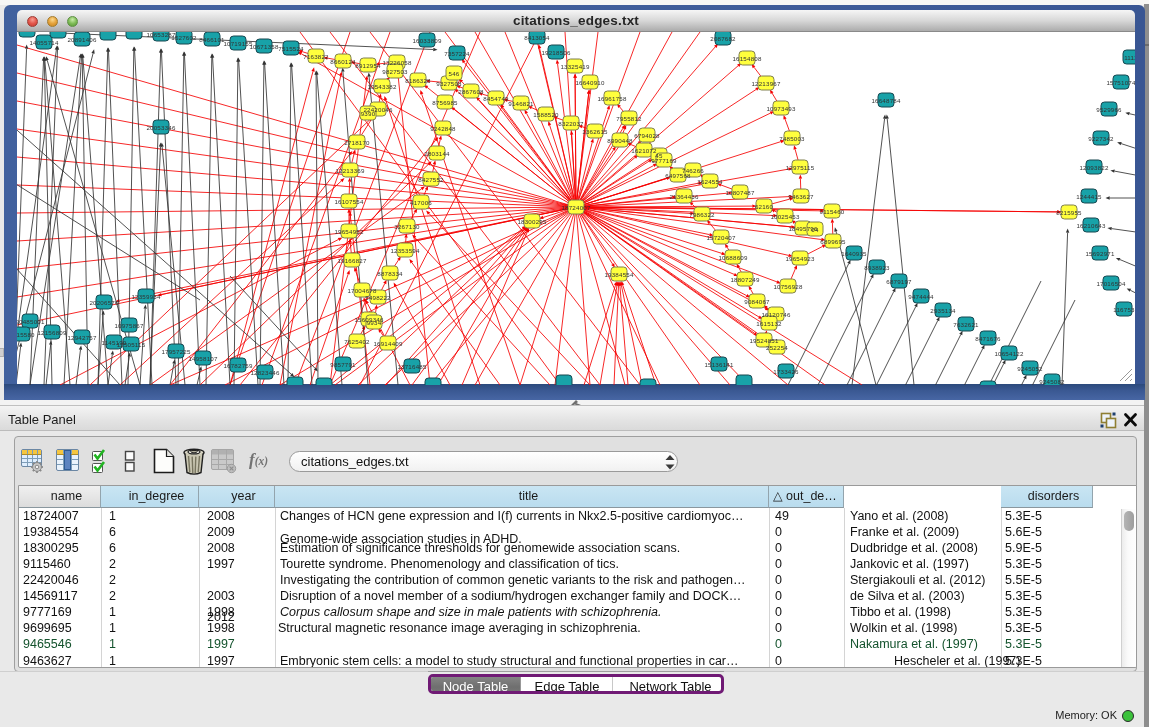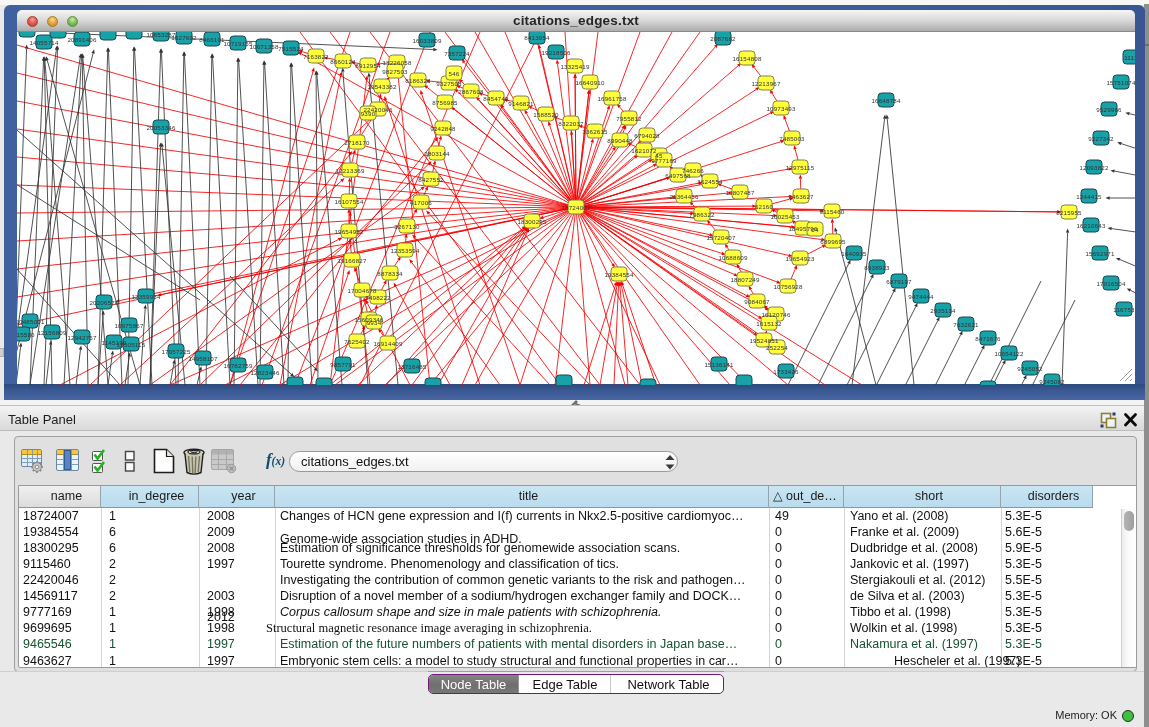--- a/index.html
+++ b/index.html
@@ -891,37 +891,36 @@
         <line x1="15.5" y1="1" x2="15.5" y2="20"></line>
 <line x1="1" y1="10.5" x2="22" y2="10.5"></line>
         <line x1="1" y1="15.5" x2="22" y2="15.5"></line>
       </g>
 <circle cx="20.5" cy="19.5" r="4.2" fill="#bdbdbd" stroke="#9b9b9b"></circle>
 <g stroke="#8f8f8f" stroke-width="1.2">
         <line x1="18.6" y1="17.6" x2="22.4" y2="21.4"></line>
         <line x1="22.4" y1="17.6" x2="18.6" y2="21.4"></line>
       </g>
     </svg>
-    <div class="abs" style="left:235px;top:14px;width:36px;height:22px;font-size:17px;color:#0c4a6e;font-family:'Liberation Serif',serif;text-align:right;"><span style="font-style:italic;font-weight:bold;">f</span><span style="font-size:11.5px;font-style:italic;font-weight:bold;">(x)</span></div>
+    <div class="abs" style="left:235px;top:14px;width:36px;height:22px;font-size:17px;color:#737373;font-family:'Liberation Serif',serif;"><span style="font-style:italic;font-weight:bold;">f</span><span style="font-size:11.5px;font-style:italic;font-weight:bold;">(x)</span></div>
     <div class="abs" style="left:275px;top:15px;width:389px;height:21px;background:linear-gradient(#ffffff,#f1f1f1);border:1px solid #9a9a9a;border-radius:11px;">
 <div class="abs" style="left:11px;top:2px;font-size:13px;color:#111;">citations_edges.txt</div>
 <svg class="abs" style="left:374px;top:2px" width="12" height="17">
 <polygon points="6,1 10.5,6 1.5,6" fill="#3a3a3a"></polygon>
         <polygon points="6,15.5 10.5,10.5 1.5,10.5" fill="#3a3a3a"></polygon>
       </svg>
 </div>
   </div>
 
 <div class="abs" style="left:18px;top:485px;width:1119px;height:183px;background:#ffffff;border:1px solid #9a9a9a;border-radius:0 0 2px 2px;overflow:hidden;">
     <div class="abs" style="left:0px;top:0;width:82px;height:22px;background:linear-gradient(#f0f0f0,#dcdcdc);border-right:1px solid #93a4ad;border-bottom:1px solid #8a979e;font-size:12.5px;color:#1a1a1a;text-align:center;padding-left:14px;line-height:21px;white-space:nowrap;overflow:hidden;">name</div>
     <div class="abs" style="left:82px;top:0;width:98px;height:22px;background:linear-gradient(#c9e5f3,#b9dcee);border-right:1px solid #93a4ad;border-bottom:1px solid #8a979e;font-size:12.5px;color:#1a1a1a;text-align:center;padding-left:14px;line-height:21px;white-space:nowrap;overflow:hidden;">in_degree</div>
     <div class="abs" style="left:180px;top:0;width:76px;height:22px;background:linear-gradient(#c9e5f3,#b9dcee);border-right:1px solid #93a4ad;border-bottom:1px solid #8a979e;font-size:12.5px;color:#1a1a1a;text-align:center;padding-left:14px;line-height:21px;white-space:nowrap;overflow:hidden;">year</div>
     <div class="abs" style="left:256px;top:0;width:494px;height:22px;background:linear-gradient(#c9e5f3,#b9dcee);border-right:1px solid #93a4ad;border-bottom:1px solid #8a979e;font-size:12.5px;color:#1a1a1a;text-align:center;padding-left:14px;line-height:21px;white-space:nowrap;overflow:hidden;">title</div>
     <div class="abs" style="left:750px;top:0;width:75px;height:22px;background:linear-gradient(#c9e5f3,#b9dcee);border-right:1px solid #93a4ad;border-bottom:1px solid #8a979e;font-size:12.5px;color:#1a1a1a;text-align:left;padding-left:0px;line-height:21px;white-space:nowrap;overflow:hidden;"><span style="padding-left:4px;">△ out_de…</span></div>
-    <div class="abs" style="left:825px;top:0;width:157px;height:22px;background:linear-gradient(#c9e5f3,#b9dcee);border-right:1px solid #93a4ad;border-bottom:1px solid #8a979e;font-size:12.5px;color:#1a1a1a;text-align:center;padding-left:14px;line-height:21px;white-space:nowrap;overflow:hidden;">short</div>
     <div class="abs" style="left:982px;top:0;width:92px;height:22px;background:linear-gradient(#c9e5f3,#b9dcee);border-right:1px solid #93a4ad;border-bottom:1px solid #8a979e;font-size:12.5px;color:#1a1a1a;text-align:center;padding-left:14px;line-height:21px;white-space:nowrap;overflow:hidden;">disorders</div>
     <div class="abs" style="left:82px;top:22px;width:1px;height:161px;background:#d4d4d4;"></div>
     <div class="abs" style="left:180px;top:22px;width:1px;height:161px;background:#d4d4d4;"></div>
     <div class="abs" style="left:256px;top:22px;width:1px;height:161px;background:#d4d4d4;"></div>
     <div class="abs" style="left:750px;top:22px;width:1px;height:161px;background:#d4d4d4;"></div>
     <div class="abs" style="left:825px;top:22px;width:1px;height:161px;background:#d4d4d4;"></div>
     <div class="abs" style="left:982px;top:22px;width:1px;height:161px;background:#d4d4d4;"></div>
     <div class="abs" style="left:0;top:22.0px;width:1119px;height:16px;font-size:12.5px;color:#111;white-space:nowrap;">
       <div class="abs" style="left:4px;top:1px;">18724007</div>
       <div class="abs" style="left:90px;top:1px;">1</div>
@@ -982,48 +981,47 @@
       <div class="abs" style="left:188px;top:1px;">1998</div>
       <div class="abs" style="left:261px;top:1px;width:489px;overflow:hidden;font-style:italic;">Corpus callosum shape and size in male patients with schizophrenia.</div>
       <div class="abs" style="left:756px;top:1px;">0</div>
       <div class="abs" style="left:831px;top:1px;">Tibbo et al. (1998)</div>
       <div class="abs" style="left:986px;top:1px;">5.3E‑5</div>
     </div>
     <div class="abs" style="left:0;top:134.4px;width:1119px;height:16px;font-size:12.5px;color:#111;white-space:nowrap;">
       <div class="abs" style="left:4px;top:1px;">9699695</div>
       <div class="abs" style="left:90px;top:1px;">1</div>
       <div class="abs" style="left:188px;top:1px;">1998</div>
-      <div class="abs" style="left:247px;top:1px;width:489px;overflow:hidden;font-family:Liberation Serif, serif;">Structural magnetic resonance image averaging in schizophrenia.</div>
+      <div class="abs" style="left:259px;top:1px;width:489px;overflow:hidden;">Structural magnetic resonance image averaging in schizophrenia.</div>
       <div class="abs" style="left:756px;top:1px;">0</div>
       <div class="abs" style="left:831px;top:1px;">Wolkin et al. (1998)</div>
       <div class="abs" style="left:986px;top:1px;">5.3E‑5</div>
     </div>
     <div class="abs" style="left:0;top:150.4px;width:1119px;height:16px;font-size:12.5px;color:#14532d;white-space:nowrap;">
       <div class="abs" style="left:4px;top:1px;">9465546</div>
       <div class="abs" style="left:90px;top:1px;">1</div>
       <div class="abs" style="left:188px;top:1px;">1997</div>
-      <div class="abs" style="left:261px;top:1px;width:489px;overflow:hidden;">Estimation of the future numbers of patients with mental disorders in Japan base…</div>
       <div class="abs" style="left:756px;top:1px;">0</div>
       <div class="abs" style="left:831px;top:1px;">Nakamura et al. (1997)</div>
       <div class="abs" style="left:986px;top:1px;">5.3E‑5</div>
     </div>
     <div class="abs" style="left:0;top:166.5px;width:1119px;height:16px;font-size:12.5px;color:#111;white-space:nowrap;">
       <div class="abs" style="left:4px;top:1px;">9463627</div>
       <div class="abs" style="left:90px;top:1px;">1</div>
       <div class="abs" style="left:188px;top:1px;">1997</div>
       <div class="abs" style="left:261px;top:1px;width:489px;overflow:hidden;">Embryonic stem cells: a model to study structural and functional properties in car…</div>
       <div class="abs" style="left:756px;top:1px;">0</div>
       <div class="abs" style="left:831px;top:1px;margin-left:44px;">Hescheler et al. (1997)</div>
       <div class="abs" style="left:986px;top:1px;">5.3E‑5</div>
     </div>
     <div class="abs" style="left:1102px;top:23px;width:16px;height:160px;background:linear-gradient(90deg,#ececec,#fafafa 40%,#ffffff);border-left:1px solid #d0d0d0;"></div>
     <div style="position:absolute;left:1105px;top:25px;width:10px;height:20px;border-radius:5px;background:linear-gradient(90deg,#b4b4b4,#9e9e9e);"></div>
   </div>
 
-<div class="abs" style="left:428px;top:674px;width:296px;height:20px;border:1px solid #701a75;border-radius:5px;background:#fff;overflow:hidden;font-size:13px;">
+<div class="abs" style="left:428px;top:674px;width:296px;height:20px;border:3px solid #701a75;border-radius:5px;background:#fff;overflow:hidden;font-size:13px;">
   <div class="abs" style="left:0;top:0;width:90px;height:20px;background:linear-gradient(#848484,#6f6f6f 50%,#7a7a7a);color:#fff;text-align:center;line-height:19px;border-right:1px solid #989898;">Node Table</div>
   <div class="abs" style="left:91px;top:0;width:91px;height:20px;color:#111;text-align:center;line-height:19px;border-right:1px solid #c8c8c8;">Edge Table</div>
   <div class="abs" style="left:183px;top:0;width:113px;height:20px;color:#111;text-align:center;line-height:19px;">Network Table</div>
 </div>
 <div class="abs" style="left:0px;top:671px;width:428px;height:1px;background:#cfcfcf;"></div>
 <div class="abs" style="left:724px;top:671px;width:420px;height:1px;background:#cfcfcf;"></div>
 
 <div class="abs" style="left:1040px;top:709px;width:77px;text-align:right;font-size:11px;color:#1d1d1d;">Memory: OK</div>
 <div class="abs" style="left:1122px;top:710px;width:12px;height:12px;border-radius:50%;background:#3cc23c;border:1.5px solid #2b2b2b;"></div>
 

